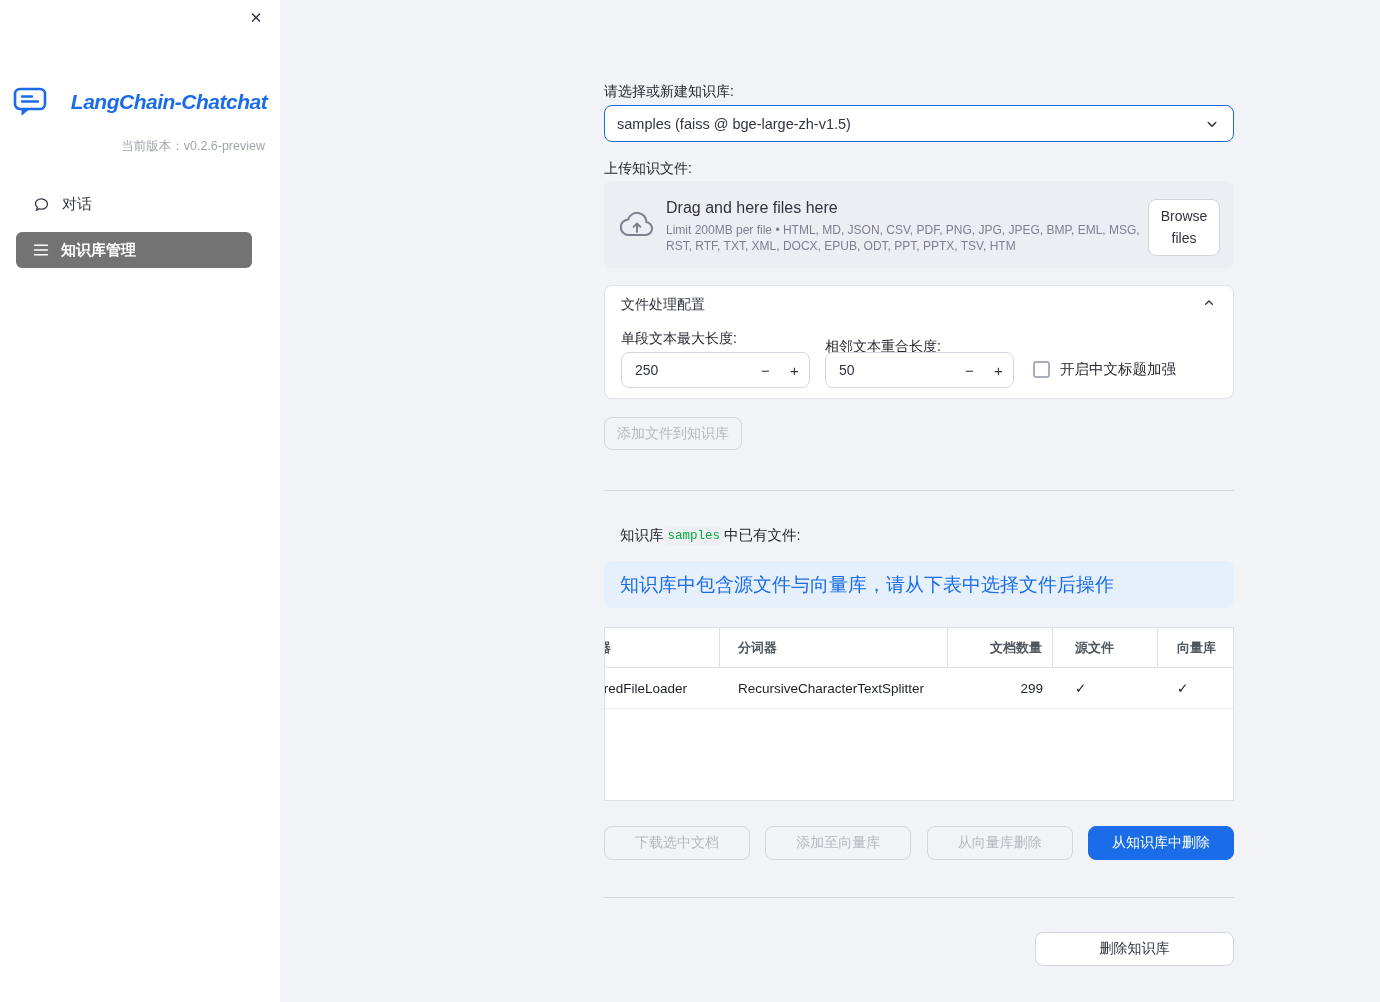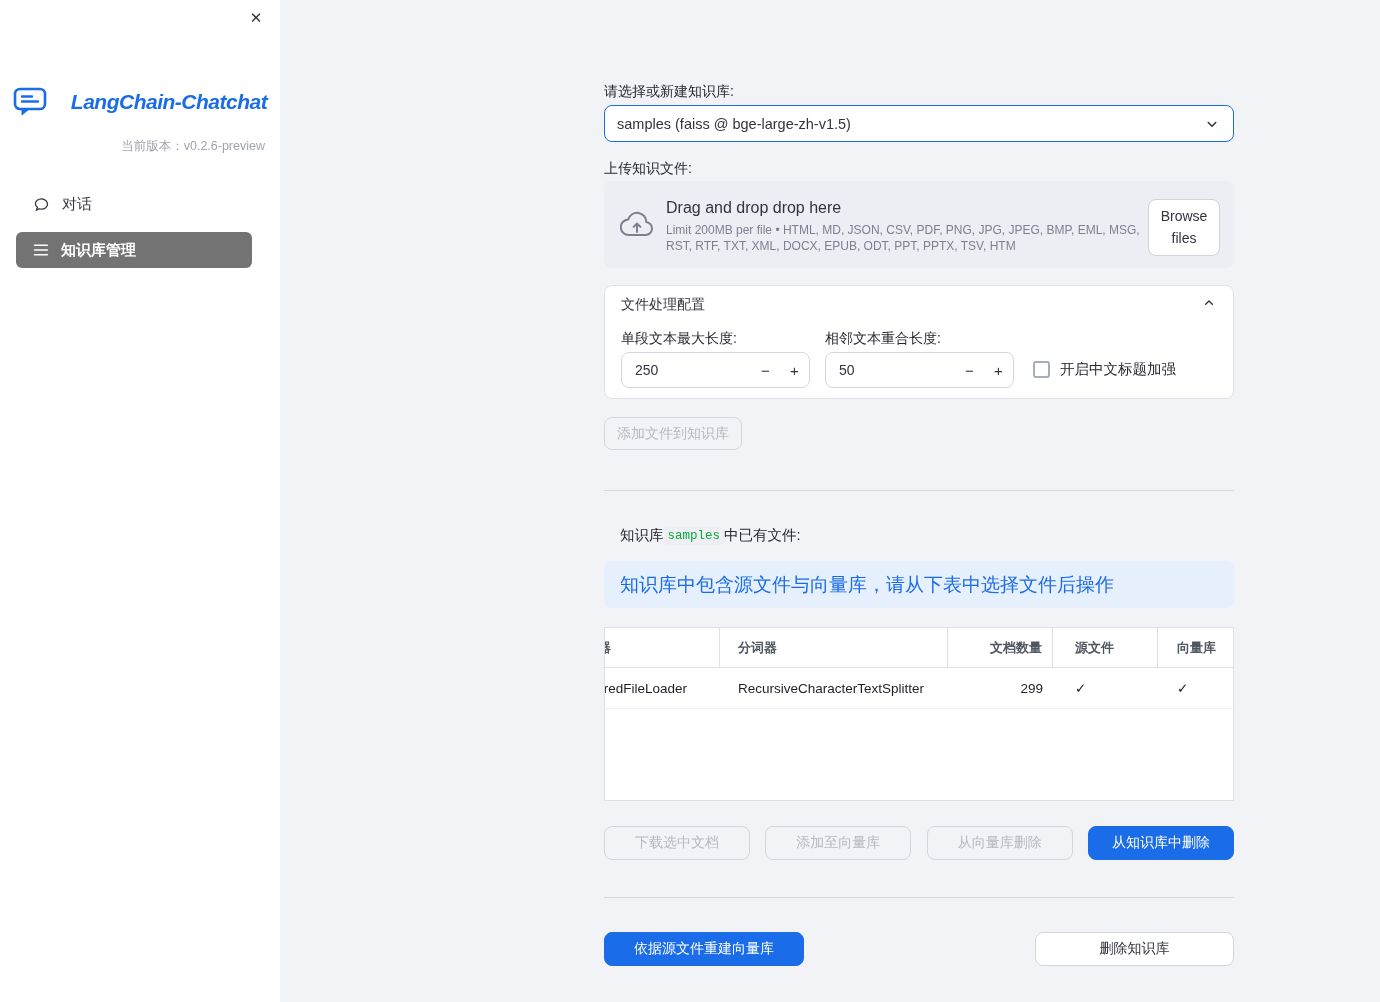--- a/index.html
+++ b/index.html
@@ -130,21 +130,21 @@
   }
   .exp-header {
     height: 37px;
     display: flex; align-items: center; justify-content: space-between;
     padding: 0 16px;
     cursor: pointer;
   }
   .exp-title { font-size: 14px; color: #31333f; }
   .exp-lbl { position: absolute; font-size: 14px; color: #262730; top: 44px; }
   .exp-lbl-chunk { left: 16px; }
-  .exp-lbl-overlap { left: 220px; }
+  .exp-lbl-overlap { left: 220px; margin-top: 8px; }
   .numinput {
     position: absolute; top: 66px;
     width: 189px; height: 36px;
     background: #fff;
     border: 1px solid #d3d7df;
     border-radius: 8px;
     display: flex; align-items: center;
     padding-left: 13px;
     font-size: 14px; color: #31333f;
   }
@@ -332,21 +332,21 @@
 
       <div class="field-label lbl-upload">上传知识文件:</div>
 
       <div class="uploader">
         <span class="cloud">
           <svg width="34" height="27" viewBox="0 0 34 27">
             <path d="M9 24h16.5a6.5 6.5 0 0 0 .9-12.94A9.3 9.3 0 0 0 8.2 8.4 7.6 7.6 0 0 0 9 24z" fill="none" stroke="#7d818f" stroke-width="2"></path>
             <path d="M17 21v-8.5 M17 12.5l-3.4 3.4 M17 12.5l3.4 3.4" stroke="#7d818f" stroke-width="2" fill="none" stroke-linecap="round"></path>
           </svg>
         </span>
-        <div class="up-title">Drag and drop drop here</div>
+        <div class="up-title">Drag and here files here</div>
         <div class="up-limit">Limit 200MB per file • HTML, MD, JSON, CSV, PDF, PNG, JPG, JPEG, BMP, EML, MSG, RST, RTF, TXT, XML, DOCX, EPUB, ODT, PPT, PPTX, TSV, HTM</div>
         <button class="browse-btn">Browse files</button>
       </div>
 
       <section class="expander">
         <div class="exp-header">
           <span class="exp-title">文件处理配置</span>
           <span>
             <svg width="16" height="16" viewBox="0 0 24 24">
               <path d="M7 14l5-5 5 5" fill="none" stroke="#31333f" stroke-width="2" stroke-linecap="round" stroke-linejoin="round"></path>
@@ -414,18 +414,17 @@
 
       <div class="actions-row">
         <button class="btn disabled">下载选中文档</button>
         <button class="btn disabled">添加至向量库</button>
         <button class="btn disabled">从向量库删除</button>
         <button class="btn primary">从知识库中删除</button>
       </div>
 
       <div class="divider divider-2"></div>
 
-      <button class="btn primary footer-rebuild">依据源文件重建向量库</button>
       <button class="btn secondary footer-delete">删除知识库</button>
 
     </div>
   </main>
 </div>
 
 </body></html>

